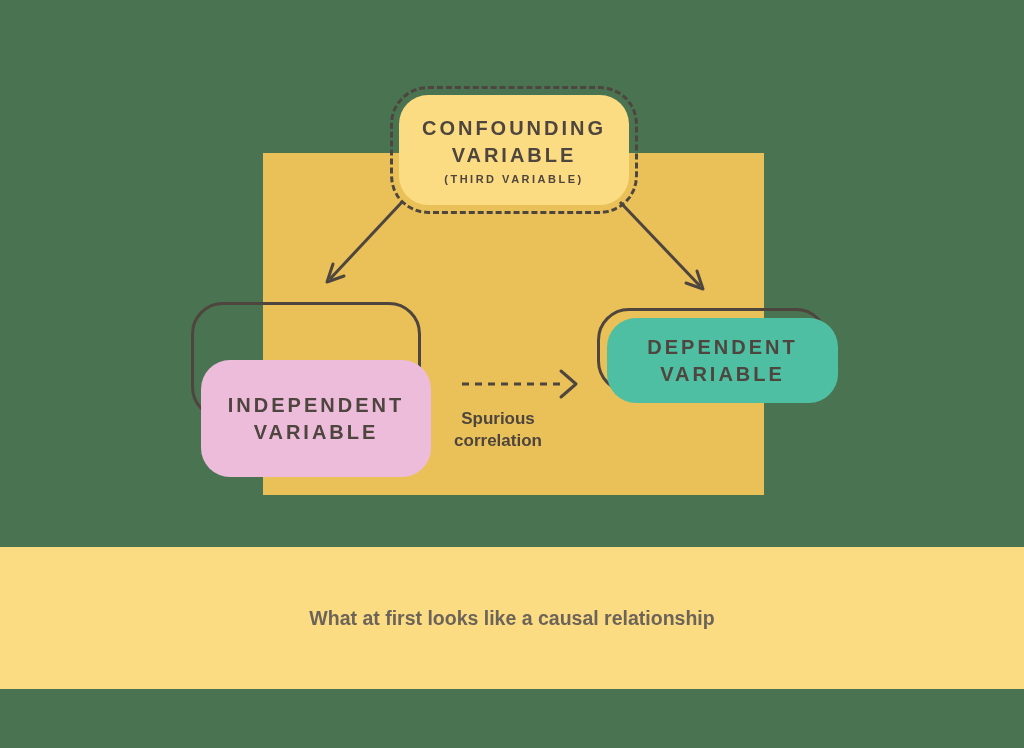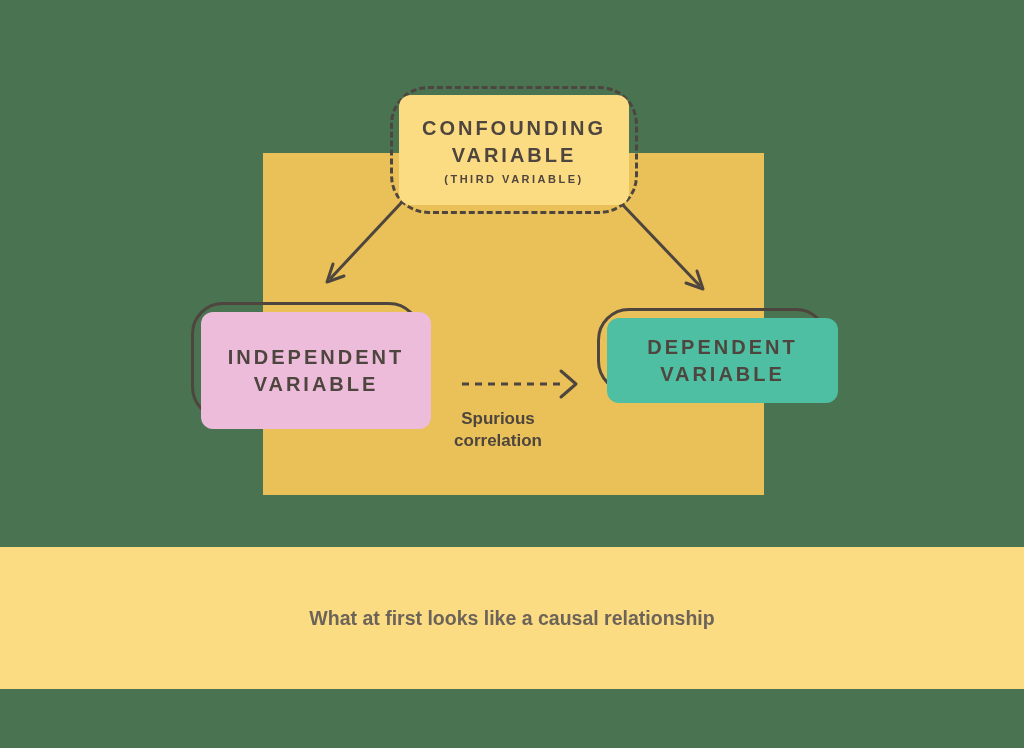--- a/index.html
+++ b/index.html
@@ -28,32 +28,32 @@
   }
   .arrows line{stroke:var(--stroke);stroke-width:3;fill:none;}
   .arrows .ah-path{stroke:var(--stroke);stroke-width:3;fill:none;stroke-linecap:round;stroke-linejoin:round;}
   .arrows .dashed{stroke-dasharray:7 6;}
   .vbox{position:absolute;}
   .vbox .outline{
     position:absolute;left:-10px;top:-10px;width:100%;height:100%;
     border:3px solid var(--stroke);border-radius:32px;
   }
   .vbox .fill{
-    position:relative;width:100%;height:100%;border-radius:12px;
+    position:relative;width:100%;height:100%;border-radius:29px;
     display:flex;flex-direction:column;align-items:center;justify-content:center;
     text-align:center;
   }
   .box-confounding{left:399px;top:95px;width:230px;height:110px;}
   .box-confounding .outline{
     left:-9px;top:-9px;width:calc(100% + 18px);height:calc(100% + 18px);
     border:3px dashed var(--stroke);border-radius:38px;
   }
   .box-confounding .fill{background:var(--light-yellow);}
   .box-independent{left:201px;top:312px;width:230px;height:117px;}
-  .box-independent .fill{background:var(--pink);}
+  .box-independent .fill{background:var(--pink);margin-top:48px;}
   .box-dependent{left:607px;top:318px;width:231px;height:85px;}
   .box-dependent .fill{background:var(--teal);}
   .box-title{
     font-size:20px;font-weight:bold;letter-spacing:3px;
     color:var(--stroke);line-height:1.35;max-width:210px;
   }
   .box-subtitle{
     font-size:11px;font-weight:bold;letter-spacing:2.5px;
     color:var(--stroke);margin-top:4px;text-align:right;
   }

